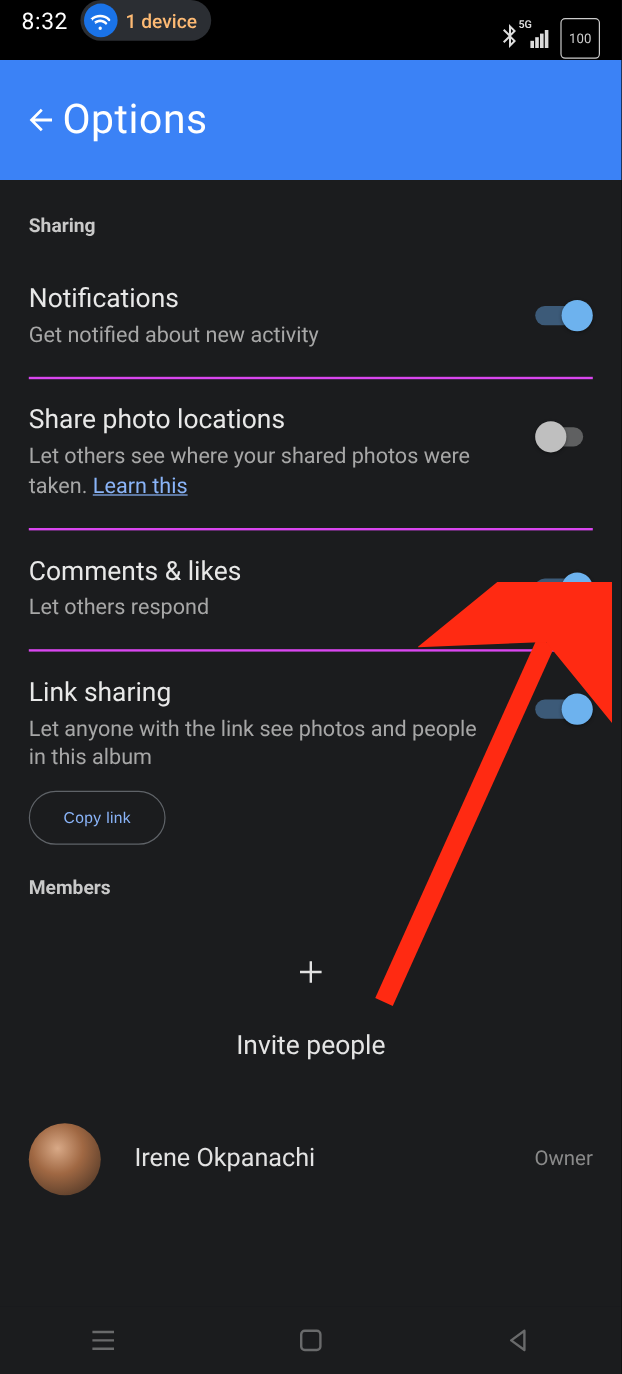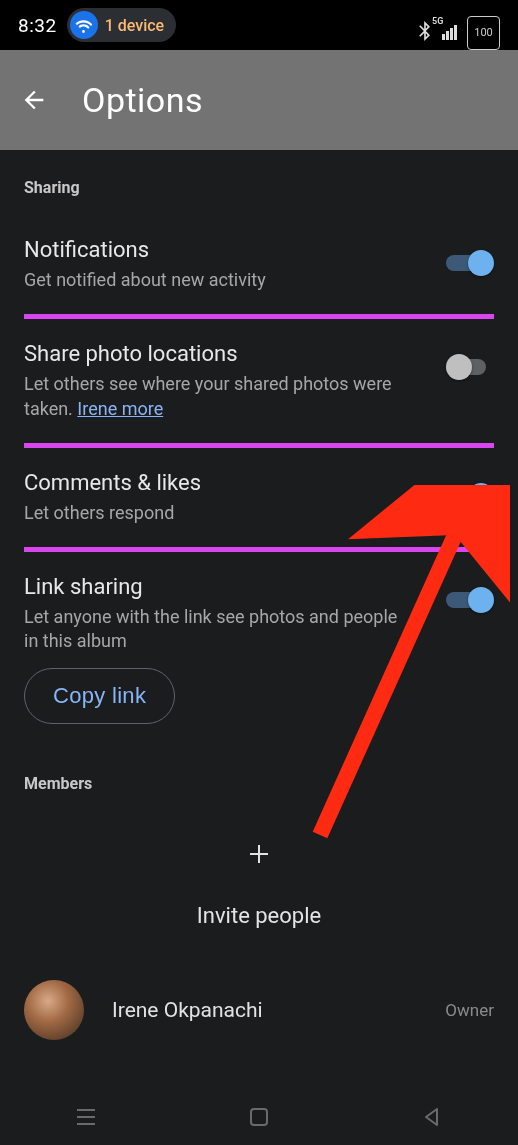--- a/index.html
+++ b/index.html
@@ -1,49 +1,49 @@
 <!DOCTYPE html>
 <html><head>
 <meta charset="utf-8">
 <style>
   * { box-sizing: border-box; margin: 0; padding: 0; }
   html, body { width: 518px; height: 1145px; background: #000; font-family: -apple-system, Roboto, "Helvetica Neue", Arial, sans-serif; overflow: hidden; }
   .screen { width: 518px; height: 1145px; background: #1b1c1e; position: relative; color: #e4e4e4; }
   
-  .status-bar { height: 50px; display: flex; align-items: center; justify-content: space-between; padding: 0 18px; background: #000; }
+  .status-bar { height: 50px; display: flex; align-items: flex-start; justify-content: space-between; padding: 0 18px; background: #000; }
   .status-left { display: flex; align-items: center; gap: 10px; }
   .status-time { font-size: 19px; color: #fff; letter-spacing: 0.5px; }
   .device-pill { background: #2b2e33; border-radius: 18px; display: flex; align-items: center; padding: 3px 12px 3px 3px; gap: 7px; }
   .device-pill .wifi-bubble { width: 28px; height: 28px; background: #1a73e8; border-radius: 50%; display:flex; align-items:center; justify-content:center; }
   .device-pill .wifi-bubble svg { width: 17px; height: 17px; }
   .device-pill .count { color: #fdba74; font-size: 16px; font-weight: 500; }
   .status-right { display: flex; align-items: center; gap: 10px; margin-top: 15px; }
   .status-right svg, .status-right .battery { fill: #e4e4e4; }
   .battery { width: 33px; height: 34px; border: 1.5px solid #ccc; border-radius: 4px; display: inline-flex; align-items: center; justify-content: center; font-size: 11px; color:#ccc; position:relative; }
   
-  .header { background: #737373; height: 100px; display: flex; align-items: center; padding: 0 20px; gap: 30px; }
+  .header { background: #3b82f6; height: 100px; display: flex; align-items: center; padding: 0 20px; }
   .header .back { width: 32px; height: 32px; display:flex; align-items:center; }
   .header-title { color: #fff; font-size: 34px; font-weight: 400; letter-spacing: 0.5px; }
   
   .content { padding: 0 24px; background: #1b1c1e; height: calc(1145px - 150px - 56px); overflow:hidden; }
   .section-label { font-size: 16px; color: #c9c9c9; font-weight: 700; padding-top: 28px; padding-bottom: 18px; }
-  .row { padding: 22px 0 22px 0; border-bottom: 5px solid #d946ef; display:flex; align-items:flex-start; justify-content:space-between; gap: 20px; position: relative; }
+  .row { padding: 22px 0 22px 0; border-bottom: 2px solid #d946ef; display:flex; align-items:flex-start; justify-content:space-between; gap: 20px; position: relative; }
   .row:last-of-type{border-bottom:none;}
   .row .text { flex: 1; min-width: 0; }
   .row .title { font-size: 22px; color: #e8e8e8; font-weight: 400; }
   .row .sub { font-size: 18px; color: #a7a7a7; padding-top: 6px; line-height: 1.35; }
   .row .sub a { color: #8ab4f8; text-decoration: underline; }
   
   .toggle { width: 48px; height: 24px; border-radius: 12px; position: relative; flex: 0 0 48px; margin-top: 14px;}
   .toggle .track { position:absolute; left:0; top:4px; width:40px; height:16px; border-radius: 8px; background:#5f6061; }
   .toggle .knob { position:absolute; top:-1px; width:26px; height:26px; border-radius:50%; background:#bfbfbf; left:0; box-shadow:0 1px 3px rgba(0,0,0,.4);}
   .toggle.on .track { background:#3c5a78; }
   .toggle.on .knob { background:#6db2ee; left:22px; }
   
-  .copy-btn { margin-top: 14px; margin-bottom: 24px; border: 1.5px solid #5f6368; color:#8ab4f8; background:transparent; padding: 14px 28px; border-radius: 28px; font-size: 22px; letter-spacing:0.3px; }
+  .copy-btn { margin-top: 14px; margin-bottom: 0; border: 1.5px solid #5f6368; color:#8ab4f8; background:transparent; padding: 14px 28px; border-radius: 28px; font-size: 13px; letter-spacing:0.3px; }
   
   .invite-row { display:flex; align-items:center; gap: 36px; padding: 30px 4px; flex-direction: column; }
   .invite-row .plus { width:26px; height:26px; display:flex; align-items:center; justify-content:center; }
   .invite-row .label { font-size:22px; color:#e4e4e4; }
   
   .member-row { display:flex; align-items:center; gap: 28px; padding: 22px 0; }
   .avatar { width:60px; height:60px; border-radius:50%; background: radial-gradient(circle at 40% 35%, #d8a987 0%, #a06843 40%, #3a2a1f 100%); flex:0 0 60px; }
   .member-name { font-size:21px; color:#e2e2e2; flex:1; }
   .member-role { font-size:17px; color:#8a8a8a; }
   
@@ -112,21 +112,21 @@
       <div class="toggle on">
           <span class="track"></span>
           <span class="knob"></span>
         </div>
     </div>
 
     <div class="row">
       <div class="text">
         <div class="title">Share photo locations</div>
         <div class="sub">
-          <span>Let others see where your shared photos were taken. </span><a href="#">Irene more</a>
+          <span>Let others see where your shared photos were taken. </span><a href="#">Learn this</a>
         </div>
       </div>
       <div class="toggle">
           <span class="track"></span>
           <span class="knob"></span>
         </div>
     </div>
 
     <div class="row">
       <div class="text">

